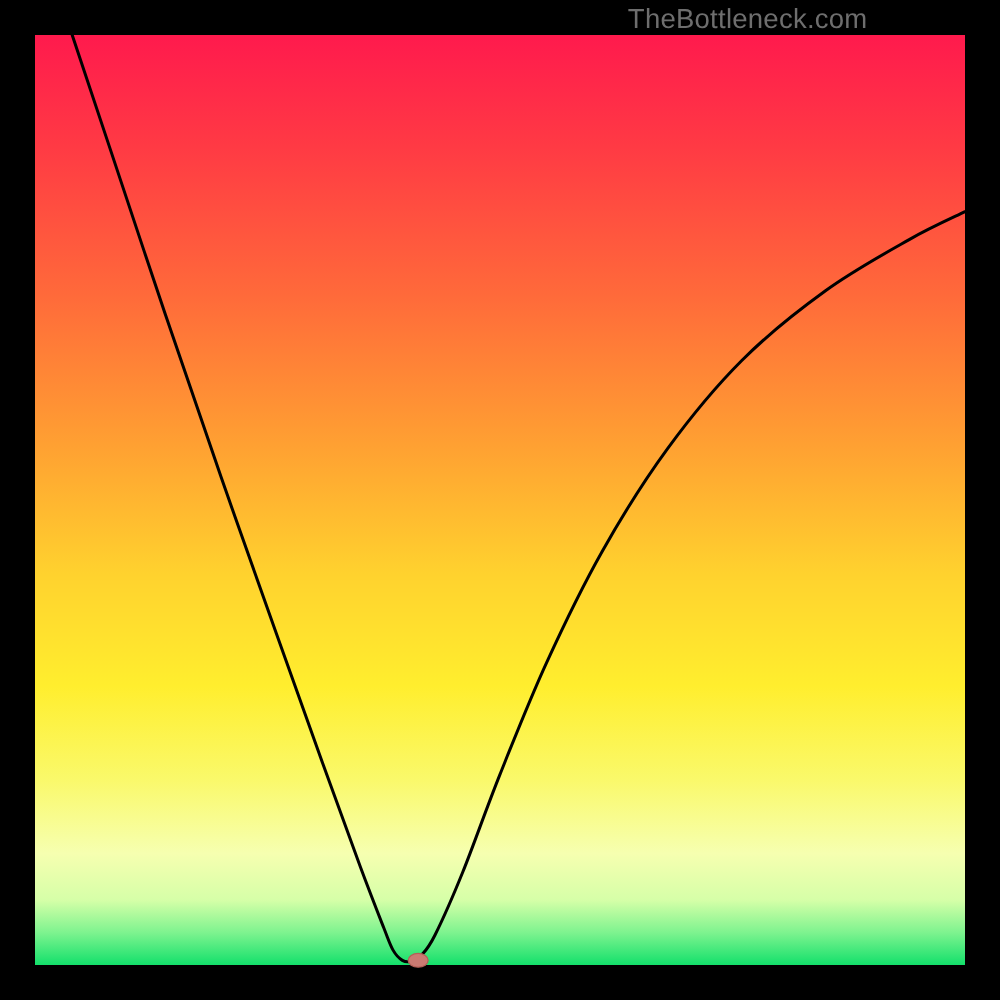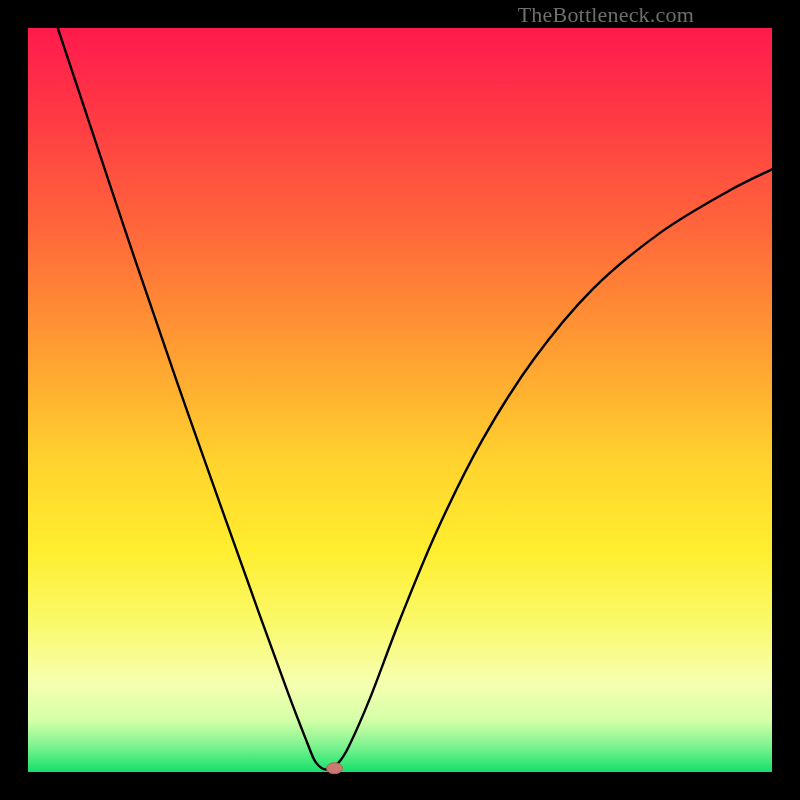--- a/index.html
+++ b/index.html
@@ -8,21 +8,20 @@
     width: 800px;
     height: 800px;
     background: #ffffff;
     font-family: Arial, Helvetica, sans-serif;
     overflow: hidden;
   }
   .stage {
     position: relative;
     width: 708px;
     height: 800px;
-    font-family: Liberation Serif, serif;
   }
   .watermark {
     position: absolute;
     top: 2px;
     right: 14px;
     color: #6e6e6e;
     font-size: 22px;
     font-weight: 500;
     letter-spacing: 0.2px;
     z-index: 5;

